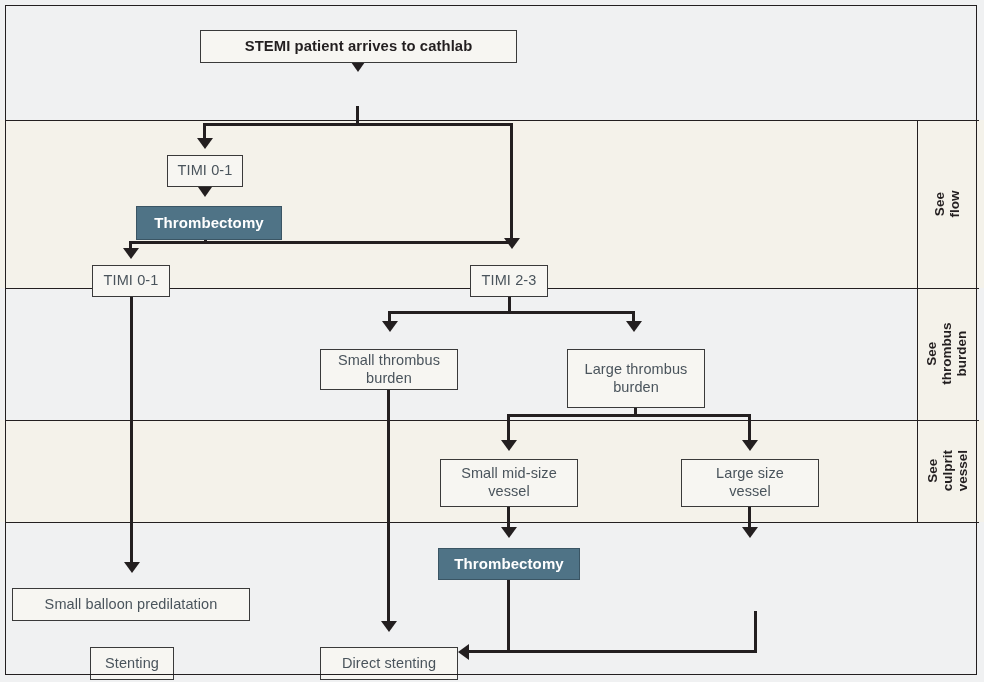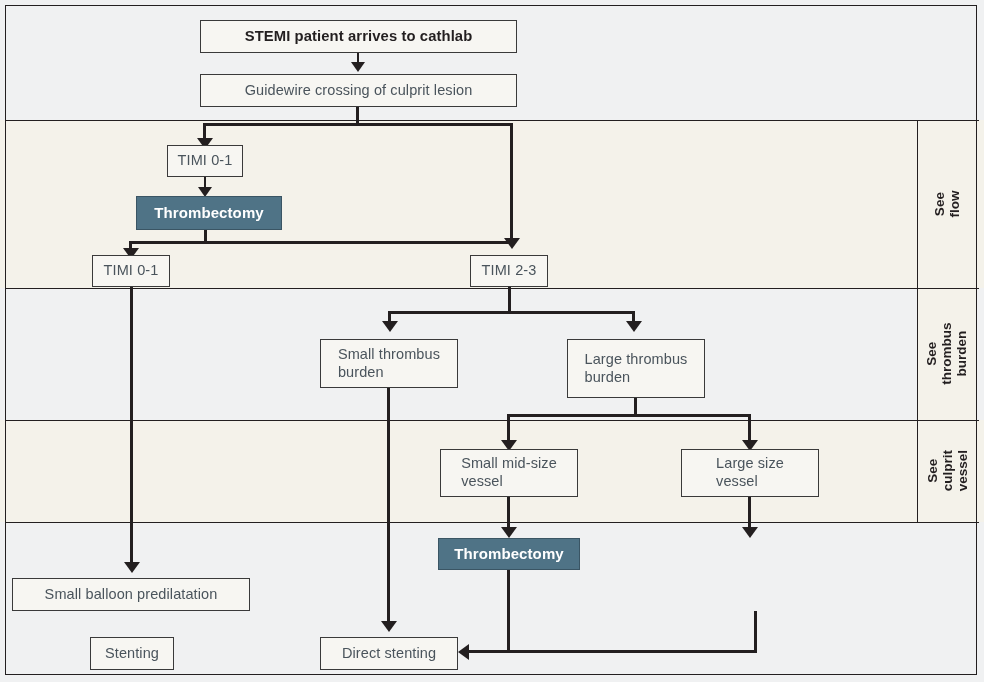--- a/index.html
+++ b/index.html
@@ -25,22 +25,23 @@
   }
   .sidebar-cream{
     position:absolute;left:918px;width:59px;background:#f4f2ea;
   }
 
   
   .box{
     position:absolute;box-sizing:border-box;
     border:1px solid #3a3a3a;background:#f7f6f2;
     color:#4a545c;font-size:14.5px;line-height:1.22;
-    display:flex;align-items:center;justify-content:center;text-align:left;
+    display:flex;align-items:center;justify-content:center;text-align:center;
     letter-spacing:.1px;
+    margin-top:10px;
   }
   .box.bold{font-weight:bold;color:#231f20;font-size:14.8px;}
   .box.accent{
     background:#4f7386;border:1px solid #3a5564;color:#ffffff;font-weight:bold;
     font-size:15px;
   }
   .box .t{padding:0 7px;}
 
   
   .ln{position:absolute;background:#231f20;}
@@ -136,41 +137,38 @@
   <div class="ln" style="left:467px;top:650px;width:290px;height:3.4px;"></div>
 
   <div class="ln" style="left:754px;top:611px;width:3.2px;height:42px;"></div>
 
   <div class="arw left" style="left:458px;top:644px;"></div>
 
   <div class="box bold" style="left:200px;top:20px;width:317px;height:33px;">
     <span class="t">STEMI patient arrives to cathlab</span>
   </div>
 
-  <div class="box" style="left:200px;top:74px;width:317px;height:33px;">
-    <span class="t">Guidewire crossing of culprit lesion</span>
-  </div>
 
   <div class="box" style="left:167px;top:145px;width:76px;height:32px;">
     <span class="t">TIMI 0-1</span>
   </div>
 
   <div class="box accent" style="left:136px;top:196px;width:146px;height:34px;">
     <span class="t">Thrombectomy</span>
   </div>
 
   <div class="box" style="left:92px;top:255px;width:78px;height:32px;">
     <span class="t">TIMI 0-1</span>
   </div>
 
   <div class="box" style="left:470px;top:255px;width:78px;height:32px;">
     <span class="t">TIMI 2-3</span>
   </div>
 
-  <div class="box" style="left:320px;top:339px;width:138px;height:49px;">
+  <div class="box" style="left:320px;top:339px;width:138px;height:41px;">
     <span class="t">
       <span>Small thrombus</span><br>
       <span>burden</span>
     </span>
   </div>
 
   <div class="box" style="left:567px;top:339px;width:138px;height:59px;">
     <span class="t">
       <span>Large thrombus</span><br>
       <span>burden</span>

